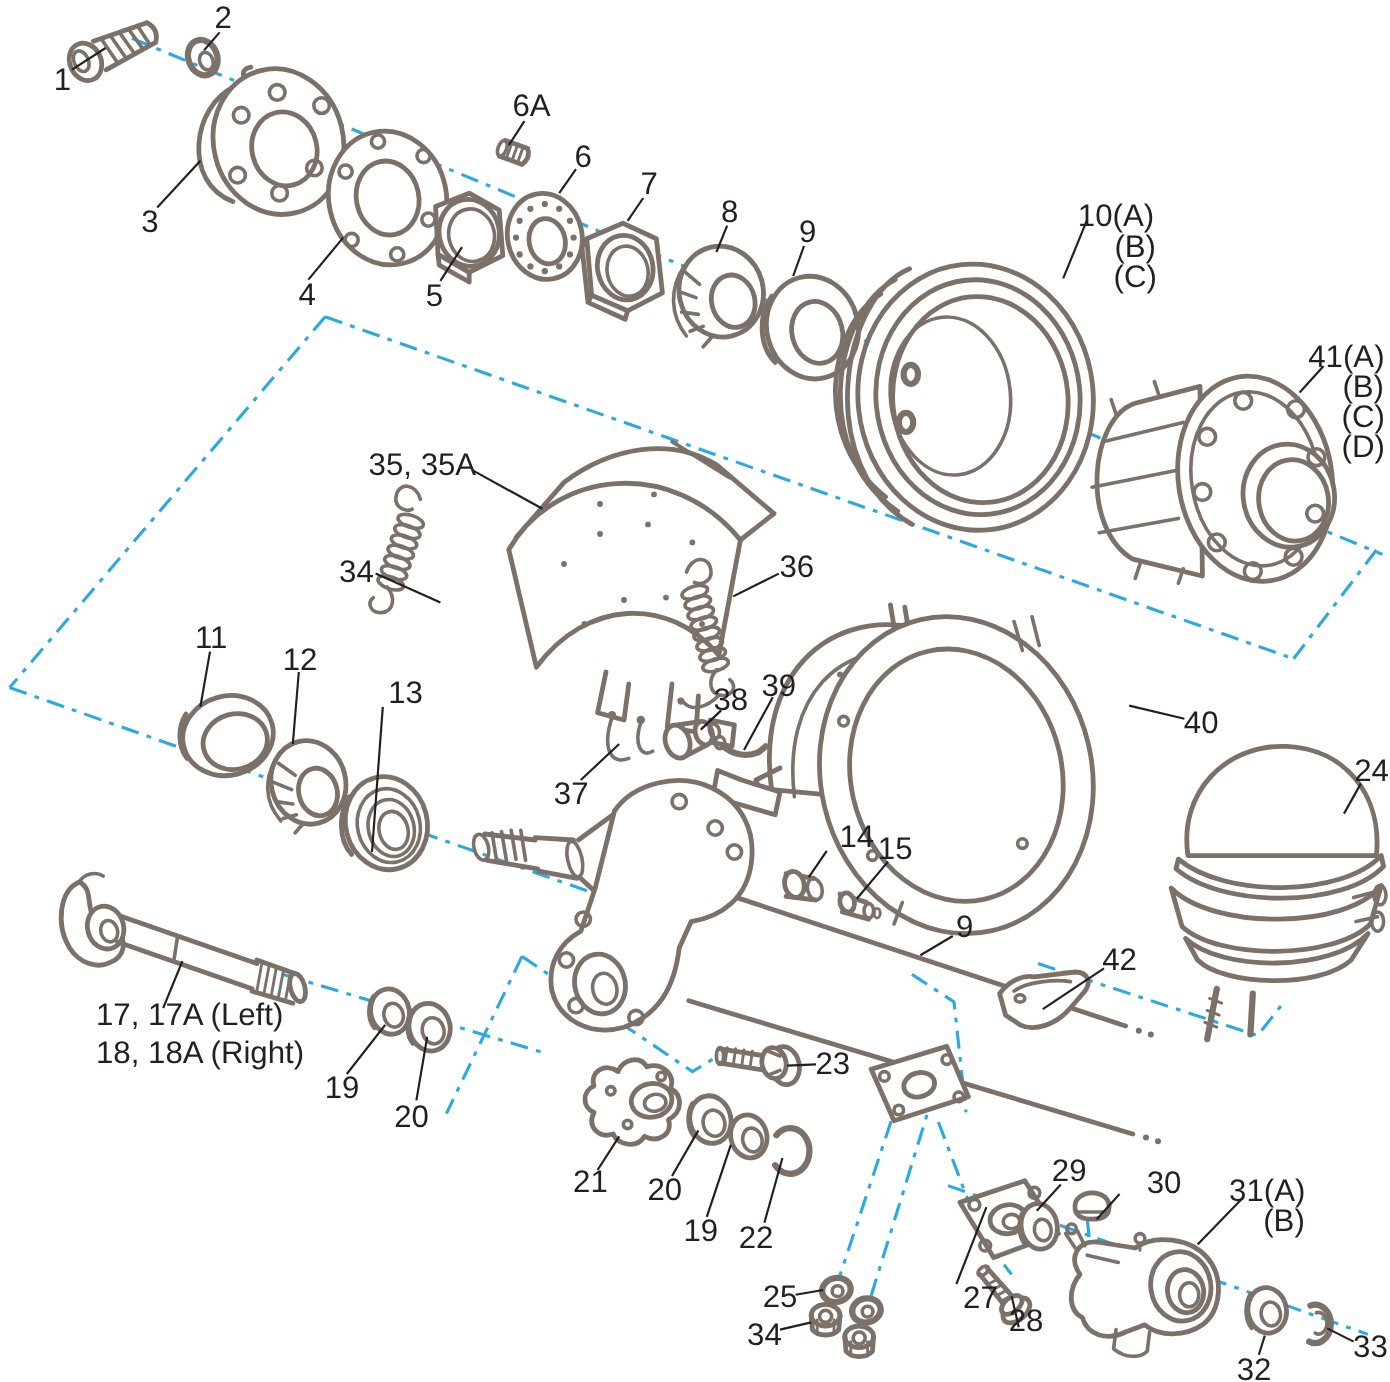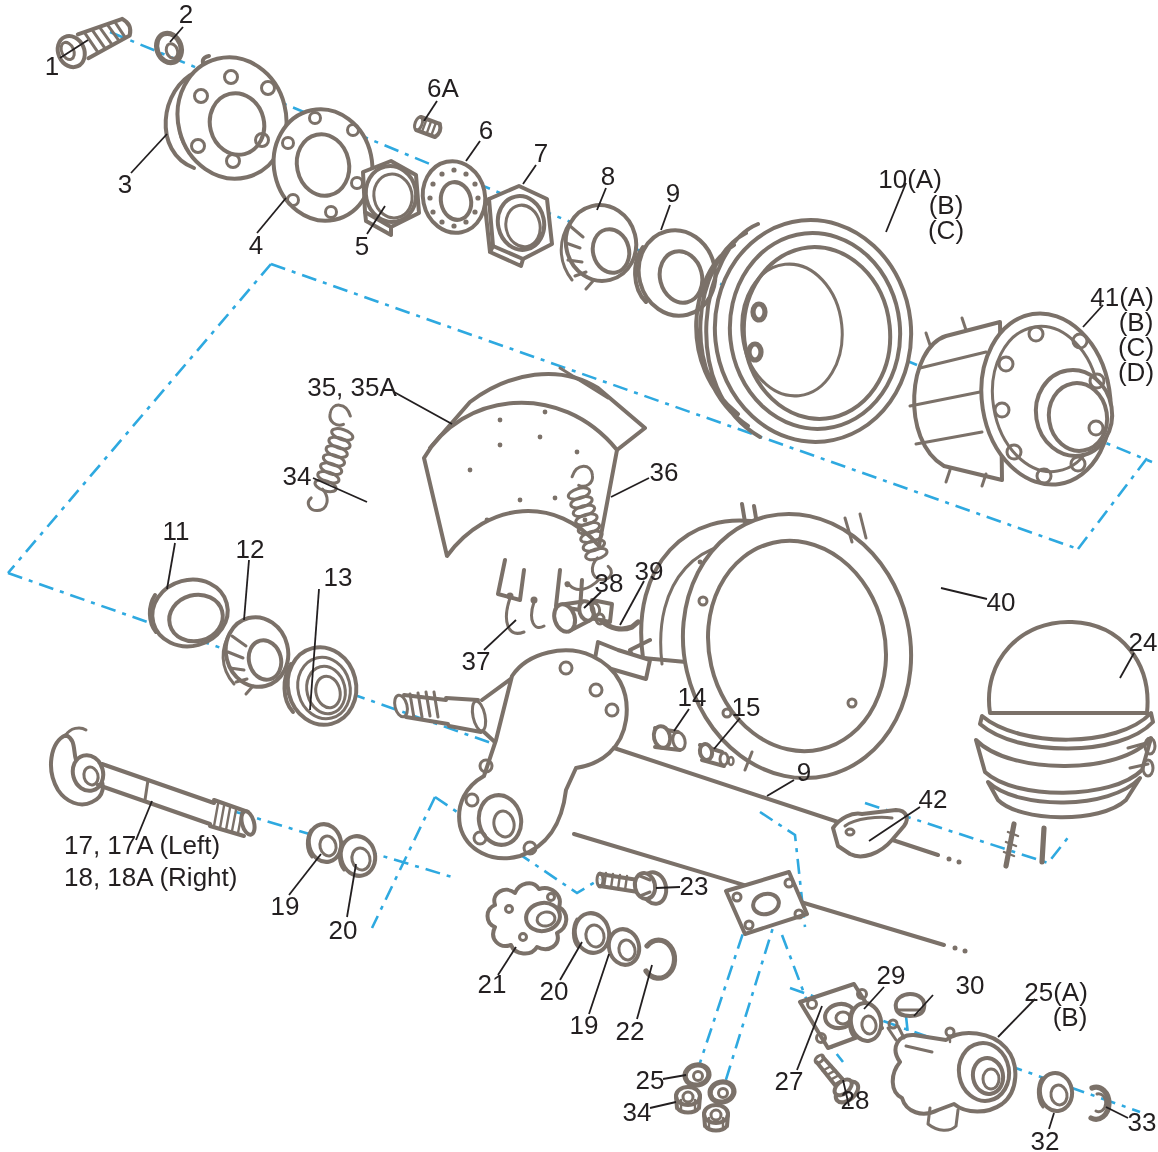--- a/index.html
+++ b/index.html
@@ -11,21 +11,21 @@
   #parts .solid{fill:#fff;}
   #parts .fdot{fill:var(--line,#7b7169);stroke:none;}
   #parts .thin{stroke-width:2.4;}
   #parts .mid{stroke-width:3;}
   #parts .thick{stroke-width:5.2;}
   .centerline{fill:none;stroke:var(--center,#2ea9e0);stroke-width:2.6;stroke-dasharray:15 7 4 7;}
   .leader{stroke:var(--leader,#231f20);stroke-width:1.8;fill:none;}
   #labels{position:absolute;left:0;top:0;width:100%;height:100%;}
   .label{position:absolute;transform:translate(-50%,-50%);font-size:26px;line-height:1;
          color:var(--text,#231f20);white-space:nowrap;}
-  .label.left{transform:translate(0,-50%);}
+  .label.left{transform:translate(0,-50%);margin-left:16px;}
 </style>
 </head>
 <body>
 
 <div id="stage" style="--bg: #ffffff; --line: #7b7169; --center: #2ea9e0; --leader: #231f20; --text: #231f20;">
 <svg id="diagram-svg" width="1158" height="1152" viewBox="0 0 1158 1152">
 
   <g id="centerlines-group">
         <polyline points="110,32 1152,462" class="centerline"></polyline>
         <polyline points="271,264 8,573" class="centerline"></polyline>
@@ -509,55 +509,55 @@
       <div class="label" style="left: 52px; top: 66px;">1</div>
       <div class="label" style="left: 186px; top: 14px;">2</div>
       <div class="label" style="left: 125px; top: 184px;">3</div>
       <div class="label" style="left: 256px; top: 245px;">4</div>
       <div class="label" style="left: 362px; top: 246px;">5</div>
       <div class="label" style="left: 443px; top: 88px;">6A</div>
       <div class="label" style="left: 486px; top: 130px;">6</div>
       <div class="label" style="left: 541px; top: 153px;">7</div>
       <div class="label" style="left: 608px; top: 176px;">8</div>
       <div class="label" style="left: 673px; top: 193px;">9</div>
-      <div class="label" style="left: 910px; top: 179px;">10(A)</div>
+      <div class="label" style="left: 930px; top: 179px;">10(A)</div>
       <div class="label" style="left: 946px; top: 205px;">(B)</div>
       <div class="label" style="left: 946px; top: 230px;">(C)</div>
       <div class="label" style="left: 1122px; top: 297px;">41(A)</div>
       <div class="label" style="left: 1136px; top: 322px;">(B)</div>
       <div class="label" style="left: 1136px; top: 347px;">(C)</div>
       <div class="label" style="left: 1136px; top: 372px;">(D)</div>
       <div class="label" style="left: 352px; top: 387px;">35, 35A</div>
       <div class="label" style="left: 297px; top: 476px;">34</div>
       <div class="label" style="left: 664px; top: 472px;">36</div>
       <div class="label" style="left: 176px; top: 531px;">11</div>
       <div class="label" style="left: 250px; top: 549px;">12</div>
       <div class="label" style="left: 322px; top: 577px; margin-left: 16px;">13</div>
       <div class="label" style="left: 476px; top: 661px;">37</div>
       <div class="label" style="left: 609px; top: 583px;">38</div>
       <div class="label" style="left: 649px; top: 571px;">39</div>
       <div class="label" style="left: 1001px; top: 602px;">40</div>
       <div class="label" style="left: 1143px; top: 642px;">24</div>
-      <div class="label" style="left: 692px; top: 697px;">14</div>
+      <div class="label" style="left: 714px; top: 697px;">14</div>
       <div class="label" style="left: 746px; top: 707px;">15</div>
       <div class="label" style="left: 804px; top: 772px;">9</div>
       <div class="label" style="left: 933px; top: 799px;">42</div>
       <div class="label left" style="left: 64px; top: 845px;">17, 17A (Left)</div>
       <div class="label left" style="left: 64px; top: 877px;">18, 18A (Right)</div>
       <div class="label" style="left: 285px; top: 906px;">19</div>
       <div class="label" style="left: 343px; top: 930px;">20</div>
       <div class="label" style="left: 492px; top: 984px;">21</div>
       <div class="label" style="left: 554px; top: 991px;">20</div>
       <div class="label" style="left: 584px; top: 1025px;">19</div>
       <div class="label" style="left: 630px; top: 1031px;">22</div>
       <div class="label" style="left: 694px; top: 886px;">23</div>
       <div class="label" style="left: 650px; top: 1080px;">25</div>
       <div class="label" style="left: 637px; top: 1112px;">34</div>
-      <div class="label" style="left: 789px; top: 1081px;">27</div>
+      <div class="label" style="left: 817px; top: 1081px;">27</div>
       <div class="label" style="left: 855px; top: 1064px; margin-top: 36px;">28</div>
       <div class="label" style="left: 891px; top: 975px;">29</div>
       <div class="label" style="left: 942px; top: 985px; margin-left: 28px;">30</div>
-      <div class="label" style="left: 1056px; top: 992px;">25(A)</div>
+      <div class="label" style="left: 1056px; top: 992px;">31(A)</div>
       <div class="label" style="left: 1070px; top: 1017px;">(B)</div>
       <div class="label" style="left: 1045px; top: 1141px;">32</div>
       <div class="label" style="left: 1142px; top: 1122px;">33</div>
     </div>
 </div>
 
 </body></html>

